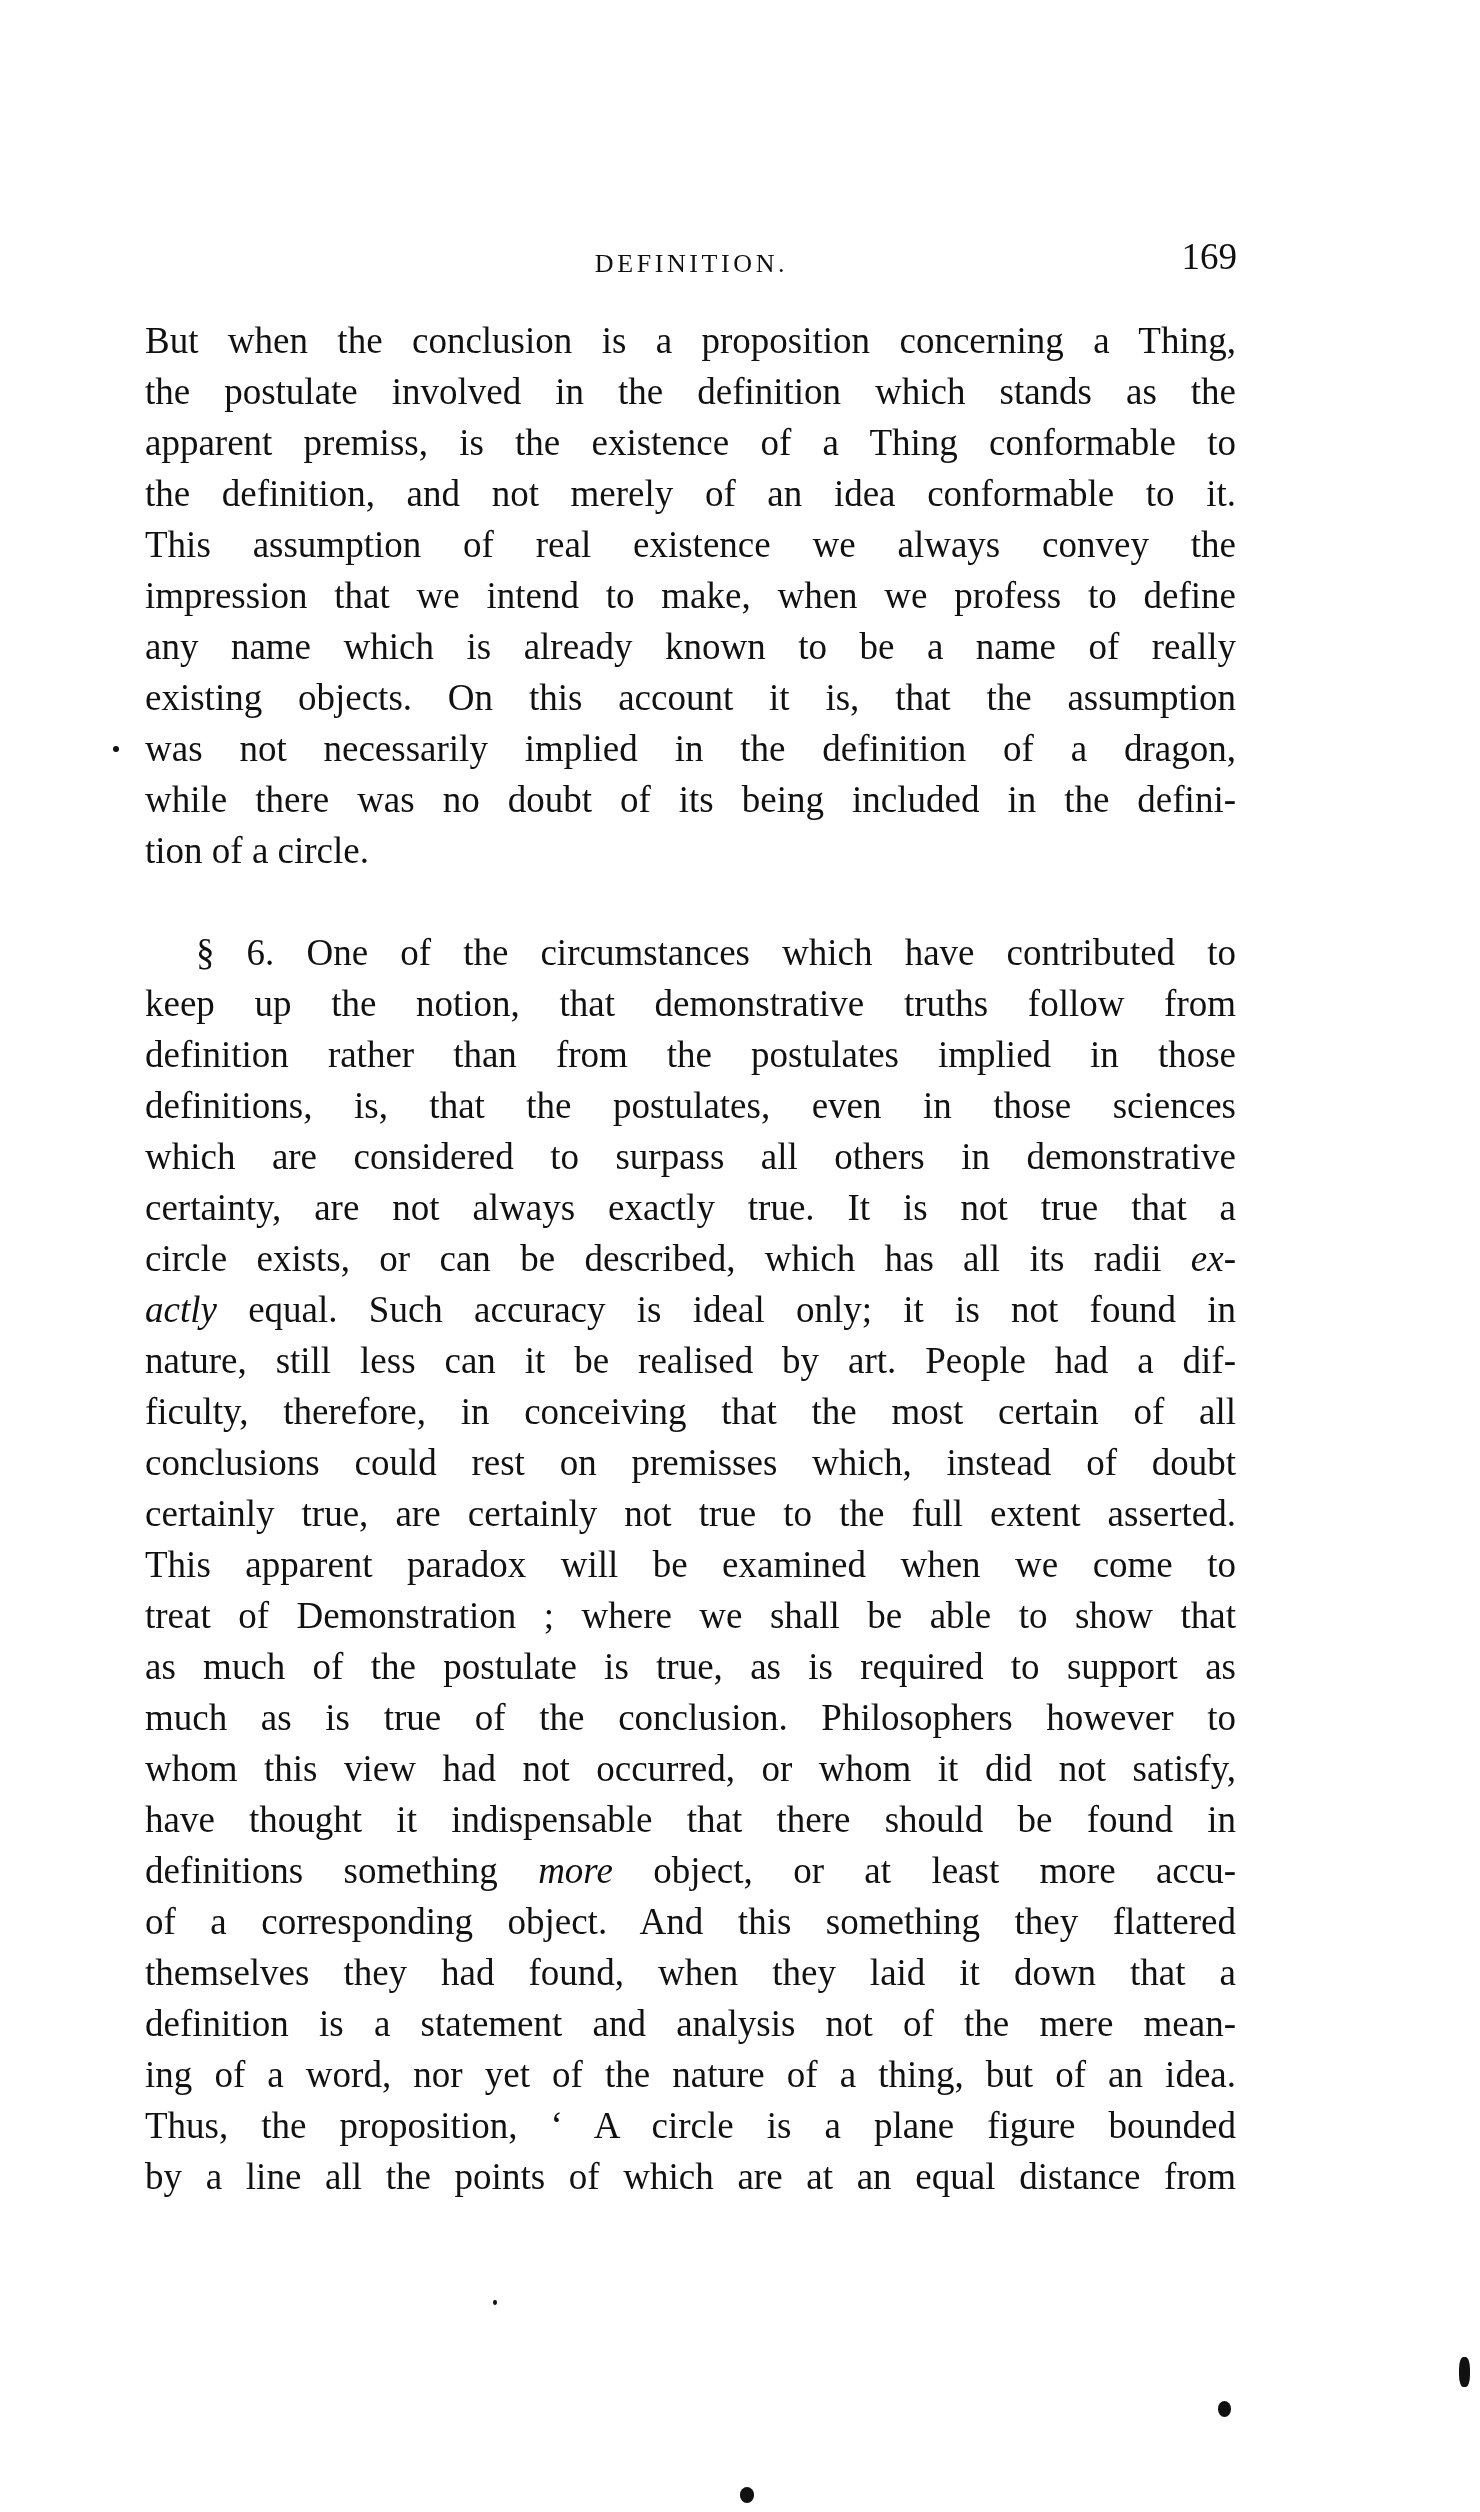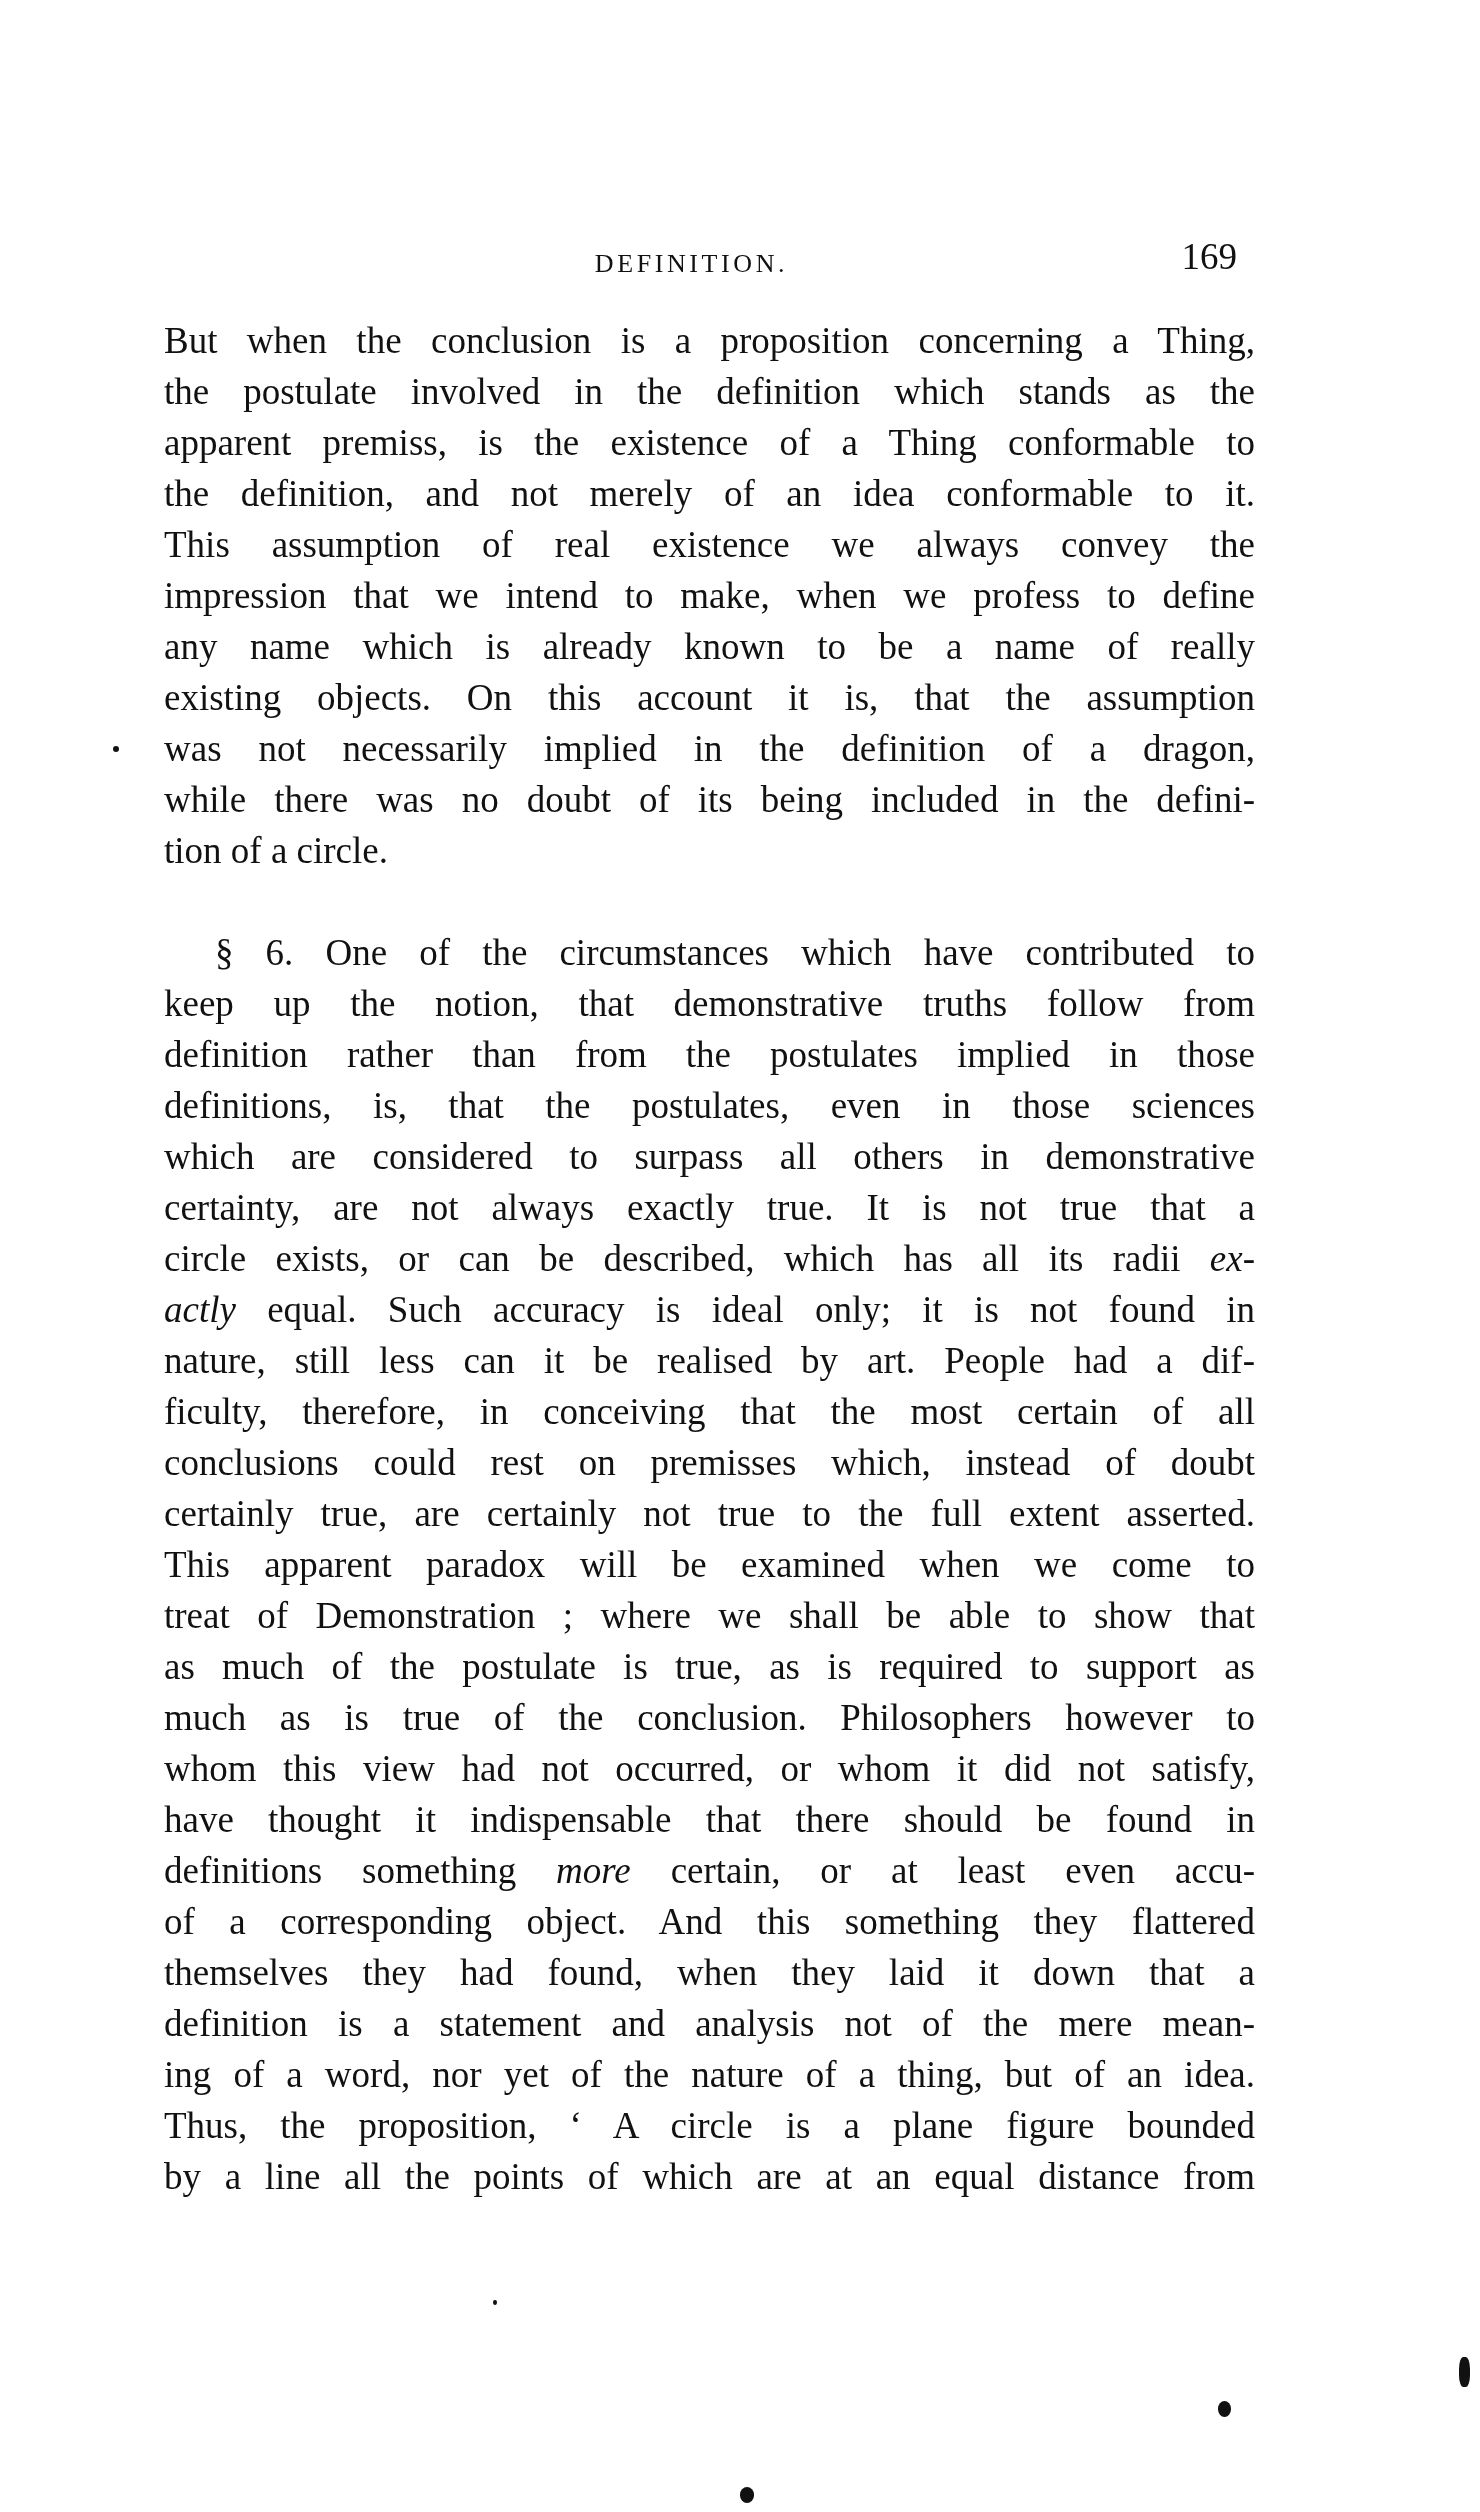--- a/index.html
+++ b/index.html
@@ -2,21 +2,21 @@
 <html style="font-size:9.5px"><head>
 <meta charset="utf-8">
 <style>
   html, body { margin:0; padding:0; background:#ffffff; }
   body { width:1480px; height:2512px; position:relative; overflow:hidden;
          font-family:"Liberation Serif","DejaVu Serif",serif; color:#111; }
   .header { position:absolute; top:235px; left:146px; width:1091px; height:48px; }
   .running-title { position:absolute; left:0; right:0; text-align:center;
                    font-size:26px; letter-spacing:3.6px; top:4.8px;margin-top:9px; }
   .page-number { position:absolute; right:0; top:0; font-size:37px; }
-  .text { position:absolute; top:315px; left:164px; width:1091px;
+  .text { position:absolute; top:315px; left:145px; width:1091px;
           font-size:37px; line-height:51px; }
   .line { display:block; text-align:justify; text-align-last:justify; white-space:nowrap; height:51px; }
   .line.last { text-align-last:left; }
   .gap { height:51px; }
   .indent { padding-left:51px; }
   i { }
   .mark { position:absolute; background:#111; border-radius:50%; }
 </style>
 </head>
 <body>
@@ -50,21 +50,21 @@
   <span class="line">nature, still less can it be realised by art. People had a dif-</span>
   <span class="line">ficulty, therefore, in conceiving that the most certain of all</span>
   <span class="line">conclusions could rest on premisses which, instead of doubt</span>
   <span class="line">certainly true, are certainly not true to the full extent asserted.</span>
   <span class="line">This apparent paradox will be examined when we come to</span>
   <span class="line">treat of Demonstration ; where we shall be able to show that</span>
   <span class="line">as much of the postulate is true, as is required to support as</span>
   <span class="line">much as is true of the conclusion. Philosophers however to</span>
   <span class="line">whom this view had not occurred, or whom it did not satisfy,</span>
   <span class="line">have thought it indispensable that there should be found in</span>
-  <span class="line"><span>definitions something</span> <i>more</i> <span>certain, or at least even accu-</span></span>
+  <span class="line"><span>definitions something</span> <i>more</i> <span>object, or at least more accu-</span></span>
   <span class="line">of a corresponding object. And this something they flattered</span>
   <span class="line">themselves they had found, when they laid it down that a</span>
   <span class="line">definition is a statement and analysis not of the mere mean-</span>
   <span class="line">ing of a word, nor yet of the nature of a thing, but of an idea.</span>
   <span class="line">Thus, the proposition, ‘ A circle is a plane figure bounded</span>
   <span class="line">by a line all the points of which are at an equal distance from</span>
 </div>
 
 <div class="mark" style="left:113px;top:746px;width:6px;height:6px;"></div>
 <div class="mark" style="left:493px;top:2300px;width:3.6px;height:4.8px;"></div>

